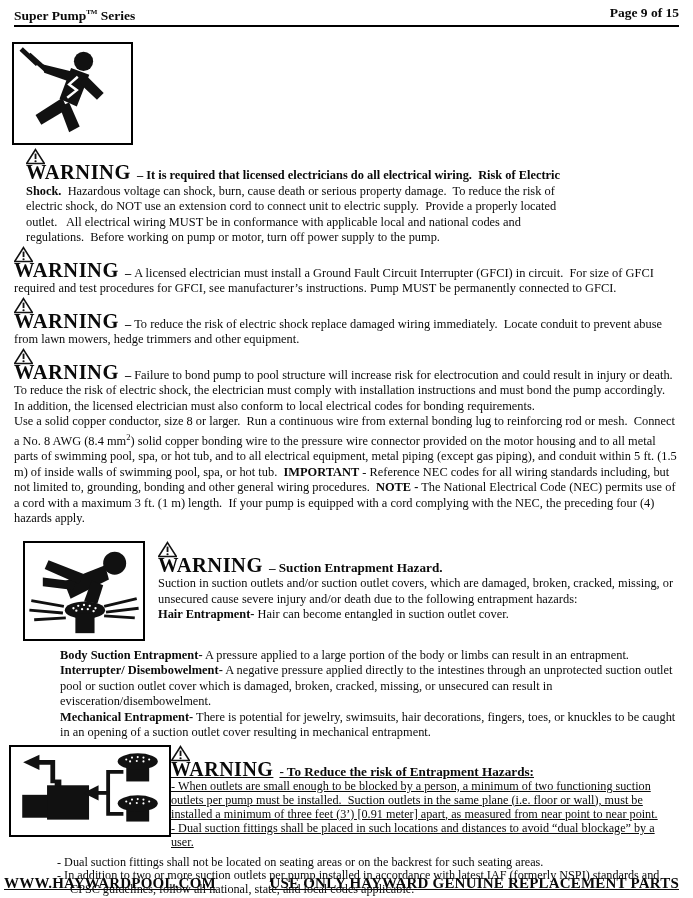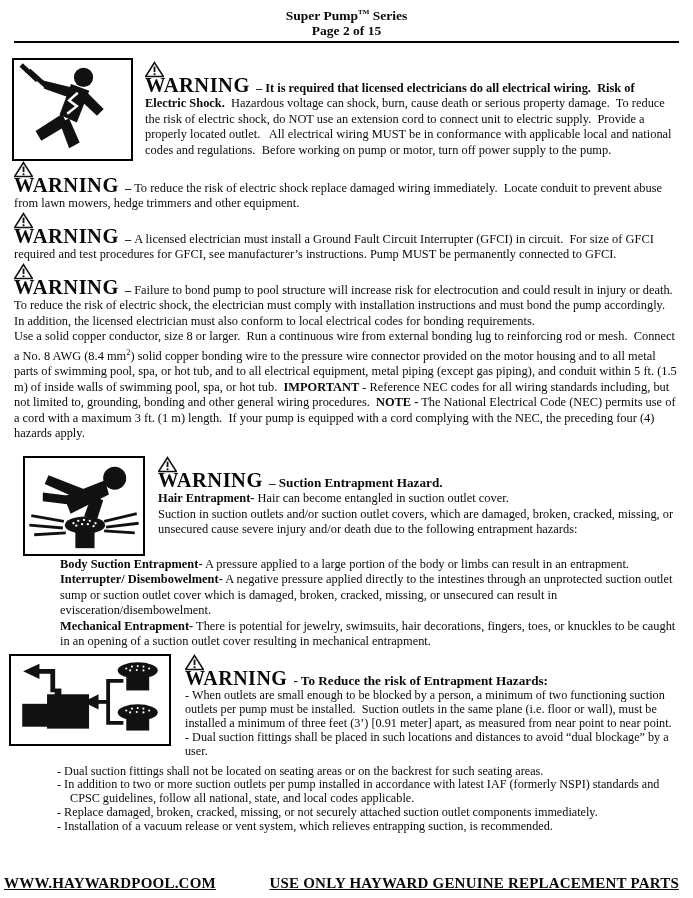--- a/index.html
+++ b/index.html
@@ -4,70 +4,70 @@
 <style>
   * { box-sizing: border-box; }
   html,body { margin:0; padding:0; background:#e8e8e8; }
   .page {
     position:relative; width:693px; height:898px; margin:0 auto;
     background:#fff; color:#0a0a0a; overflow:hidden;
     font-family:"Liberation Serif", serif;
     font-size:12.4px; line-height:15.5px; padding:0 14px;
   }
   
-  .header { display:flex; justify-content:space-between; align-items:center;
+  .header { display:flex; justify-content:space-between; align-items:flex-start;
     padding-top:5px; padding-bottom:2px; border-bottom:2.5px solid #000;
-    font-weight:bold; font-size:13.5px;flex-direction:column; }
+    font-weight:bold; font-size:13.5px; }
   .header sup { font-size:7px; vertical-align:super; }
   
   p.para { margin:0; }
   .b { font-weight:bold; }
   .sup { font-size:8.5px; vertical-align:super; }
   .whead { font-weight:bold; font-size:20.5px; letter-spacing:.5px; white-space:nowrap; margin-right:6px; }
   .tri { vertical-align:-1px; margin-right:4px; }
   .hsuffix { font-weight:bold; font-size:13.2px; }
   .row { display:flex; align-items:flex-start; }
   .iconbox { border:2px solid #000; background:#fff; flex:none;
     display:flex; align-items:center; justify-content:center; }
   
-  .sec1 { margin-top:15px; }
+  .sec1 { margin-top:15px;flex-direction:column; }
   .box1 { width:121px; height:103px; margin-left:-2px; }
   .sec1 .col { margin-left:12px; margin-top:3px; width:536px; }
   
   .outdent { margin-left:-5px; }
   .mt10 { margin-top:10px; } .mt6 { margin-top:6px; } .mt7 { margin-top:7px; }
   .notes-head { margin:7px 0 0 -5px; font-size:14.5px; font-weight:bold; }
   .notes-para { margin:8px 0 0 -5px; }
   
   .sec5 { margin-top:14px;padding-left:12px; }
   .box2 { width:122px; height:100px; margin-left:-3px; }
   .sec5 .col { margin-left:13px; width:536px; }
-  .wide5 { margin-left:46px; margin-top:1px; }
+  .wide5 { margin-left:46px; margin-top:7px; }
   
   .sec6 { margin-top:4px; }
   .box3 { width:162px; height:92px; margin-left:-5px; }
-  .sec6 .col { margin-left:14px; width:496px; font-size:12.2px; line-height:14px; }
+  .sec6 .col { margin-left:0; width:496px; font-size:12.2px; line-height:14px;text-decoration:underline; }
   .sec6 .whead { font-size:20px; }
   .wide6 { margin-left:43px; margin-top:7px; font-size:12.2px; line-height:13.8px; }
   .wide6 p { padding-left:13px; text-indent:-13px; margin:0; }
   
   .footer { position:absolute; left:4px; right:14px; bottom:7px;
     display:flex; justify-content:space-between;
     font-weight:bold; font-size:15px; letter-spacing:.2px;text-decoration:underline; }
   svg { display:block; }
   .fig { fill:#111; }
 </style>
 </head>
 <body>
 
 <div class="page">
 
   <div class="header">
     <span><span>Super Pump</span><sup>TM</sup><span> Series</span></span>
-    <span>Page 2 of 15</span>
+    <span>Page 9 of 15</span>
   </div>
 
   <div class="row sec1">
     <div class="iconbox box1">
       <svg viewBox="0 0 117 99" width="113" height="95">
         <g class="fig">
           <circle cx="70" cy="16" r="10"></circle>
           <path d="M57,23 L76,30 L63,63 L45,55 Z"></path>
           <path d="M60,27 L27,19 L29,28 L58,38 Z"></path>
           <polyline points="31,25 13,9 22,19 5,3" stroke="#111" stroke-width="5" fill="none"></polyline>
@@ -82,34 +82,34 @@
       <p class="para">
         <span class="whead"><svg class="tri" viewBox="0 0 26 23" width="19" height="17">
               <path d="M13,2 L25,21 L1,21 Z" fill="none" stroke="#111" stroke-width="2.2"></path>
               <rect x="11.8" y="7.5" width="2.5" height="7.5" fill="#111"></rect>
               <circle cx="13.05" cy="18" r="1.5" fill="#111"></circle>
             </svg><span>WARNING</span></span><span><span class="b">– It is required that licensed electricians do all electrical wiring.&nbsp; Risk of Electric Shock.</span><span>&nbsp; Hazardous voltage can shock, burn, cause death or serious property damage.&nbsp; To reduce the risk of electric shock, do NOT use an extension cord to connect unit to electric supply.&nbsp; Provide a properly located outlet.&nbsp;&nbsp; All electrical wiring MUST be in conformance with applicable local and national codes and regulations.&nbsp; Before working on pump or motor, turn off power supply to the pump.</span></span>
       </p>
     </div>
   </div>
 
+  <p class="para outdent mt7">
+    <span class="whead"><svg class="tri" viewBox="0 0 26 23" width="19" height="17">
+          <path d="M13,2 L25,21 L1,21 Z" fill="none" stroke="#111" stroke-width="2.2"></path>
+          <rect x="11.8" y="7.5" width="2.5" height="7.5" fill="#111"></rect>
+          <circle cx="13.05" cy="18" r="1.5" fill="#111"></circle>
+        </svg><span>WARNING</span></span><span><span class="b">– </span><span>A licensed electrician must install a Ground Fault Circuit Interrupter (GFCI) in circuit.&nbsp; For size of GFCI required and test procedures for GFCI, see manufacturer’s instructions. Pump MUST be permanently connected to GFCI.</span></span>
+  </p>
+
   <p class="para outdent mt10">
     <span class="whead"><svg class="tri" viewBox="0 0 26 23" width="19" height="17">
           <path d="M13,2 L25,21 L1,21 Z" fill="none" stroke="#111" stroke-width="2.2"></path>
           <rect x="11.8" y="7.5" width="2.5" height="7.5" fill="#111"></rect>
           <circle cx="13.05" cy="18" r="1.5" fill="#111"></circle>
         </svg><span>WARNING</span></span><span><span class="b">– </span><span>To reduce the risk of electric shock replace damaged wiring immediately.&nbsp; Locate conduit to prevent abuse from lawn mowers, hedge trimmers and other equipment.</span></span>
-  </p>
-
-  <p class="para outdent mt7">
-    <span class="whead"><svg class="tri" viewBox="0 0 26 23" width="19" height="17">
-          <path d="M13,2 L25,21 L1,21 Z" fill="none" stroke="#111" stroke-width="2.2"></path>
-          <rect x="11.8" y="7.5" width="2.5" height="7.5" fill="#111"></rect>
-          <circle cx="13.05" cy="18" r="1.5" fill="#111"></circle>
-        </svg><span>WARNING</span></span><span><span class="b">– </span><span>A licensed electrician must install a Ground Fault Circuit Interrupter (GFCI) in circuit.&nbsp; For size of GFCI required and test procedures for GFCI, see manufacturer’s instructions. Pump MUST be permanently connected to GFCI.</span></span>
   </p>
 
   <p class="para outdent mt7">
     <span class="whead"><svg class="tri" viewBox="0 0 26 23" width="19" height="17">
           <path d="M13,2 L25,21 L1,21 Z" fill="none" stroke="#111" stroke-width="2.2"></path>
           <rect x="11.8" y="7.5" width="2.5" height="7.5" fill="#111"></rect>
           <circle cx="13.05" cy="18" r="1.5" fill="#111"></circle>
         </svg><span>WARNING</span></span><span><span class="b">– </span><span>Failure to bond pump to pool structure will increase risk for electrocution and could result in injury or death.&nbsp; To reduce the risk of electric shock, the electrician must comply with installation instructions and must bond the pump accordingly.&nbsp; In addition, the licensed electrician must also conform to local electrical codes for bonding requirements.</span></span>
   </p>
 
@@ -149,27 +149,27 @@
       </svg>
     </div>
     <div class="col">
       <p class="para">
         <span class="whead"><svg class="tri" viewBox="0 0 26 23" width="19" height="17">
               <path d="M13,2 L25,21 L1,21 Z" fill="none" stroke="#111" stroke-width="2.2"></path>
               <rect x="11.8" y="7.5" width="2.5" height="7.5" fill="#111"></rect>
               <circle cx="13.05" cy="18" r="1.5" fill="#111"></circle>
             </svg><span>WARNING</span></span><span class="hsuffix"><span class="b">– Suction Entrapment Hazard.</span></span>
       </p>
+      <p class="para">Suction in suction outlets and/or suction outlet covers, which are damaged, broken, cracked, missing, or unsecured cause severe injury and/or death due to the following entrapment hazards:</p>
       <p class="para mt6"><span class="b">Hair Entrapment-</span><span> Hair can become entangled in suction outlet cover.</span></p>
-      <p class="para">Suction in suction outlets and/or suction outlet covers, which are damaged, broken, cracked, missing, or unsecured cause severe injury and/or death due to the following entrapment hazards:</p>
     </div>
   </div>
   <div class="wide5">
     <p class="para"><span class="b">Body Suction Entrapment-</span><span> A pressure applied to a large portion of the body or limbs can result in an entrapment.</span></p>
-    <p class="para"><span class="b">Interrupter/ Disembowelment-</span><span> A negative pressure applied directly to the intestines through an unprotected suction outlet sump or suction outlet cover which is damaged, broken, cracked, missing, or unsecured can result in evisceration/disembowelment.</span></p>
+    <p class="para"><span class="b">Interrupter/ Disembowelment-</span><span> A negative pressure applied directly to the intestines through an unprotected suction outlet pool or suction outlet cover which is damaged, broken, cracked, missing, or unsecured can result in evisceration/disembowelment.</span></p>
     <p class="para"><span class="b">Mechanical Entrapment-</span><span> There is potential for jewelry, swimsuits, hair decorations, fingers, toes, or knuckles to be caught in an opening of a suction outlet cover resulting in mechanical entrapment.</span></p>
   </div>
 
   <div class="row sec6">
     <div class="iconbox box3">
       <svg viewBox="0 0 158 88" width="154" height="84">
         <g class="fig">
           <rect x="8" y="48" width="50" height="24"></rect>
           <rect x="34" y="38" width="44" height="36"></rect>
           <rect x="42" y="32" width="7" height="7"></rect>

